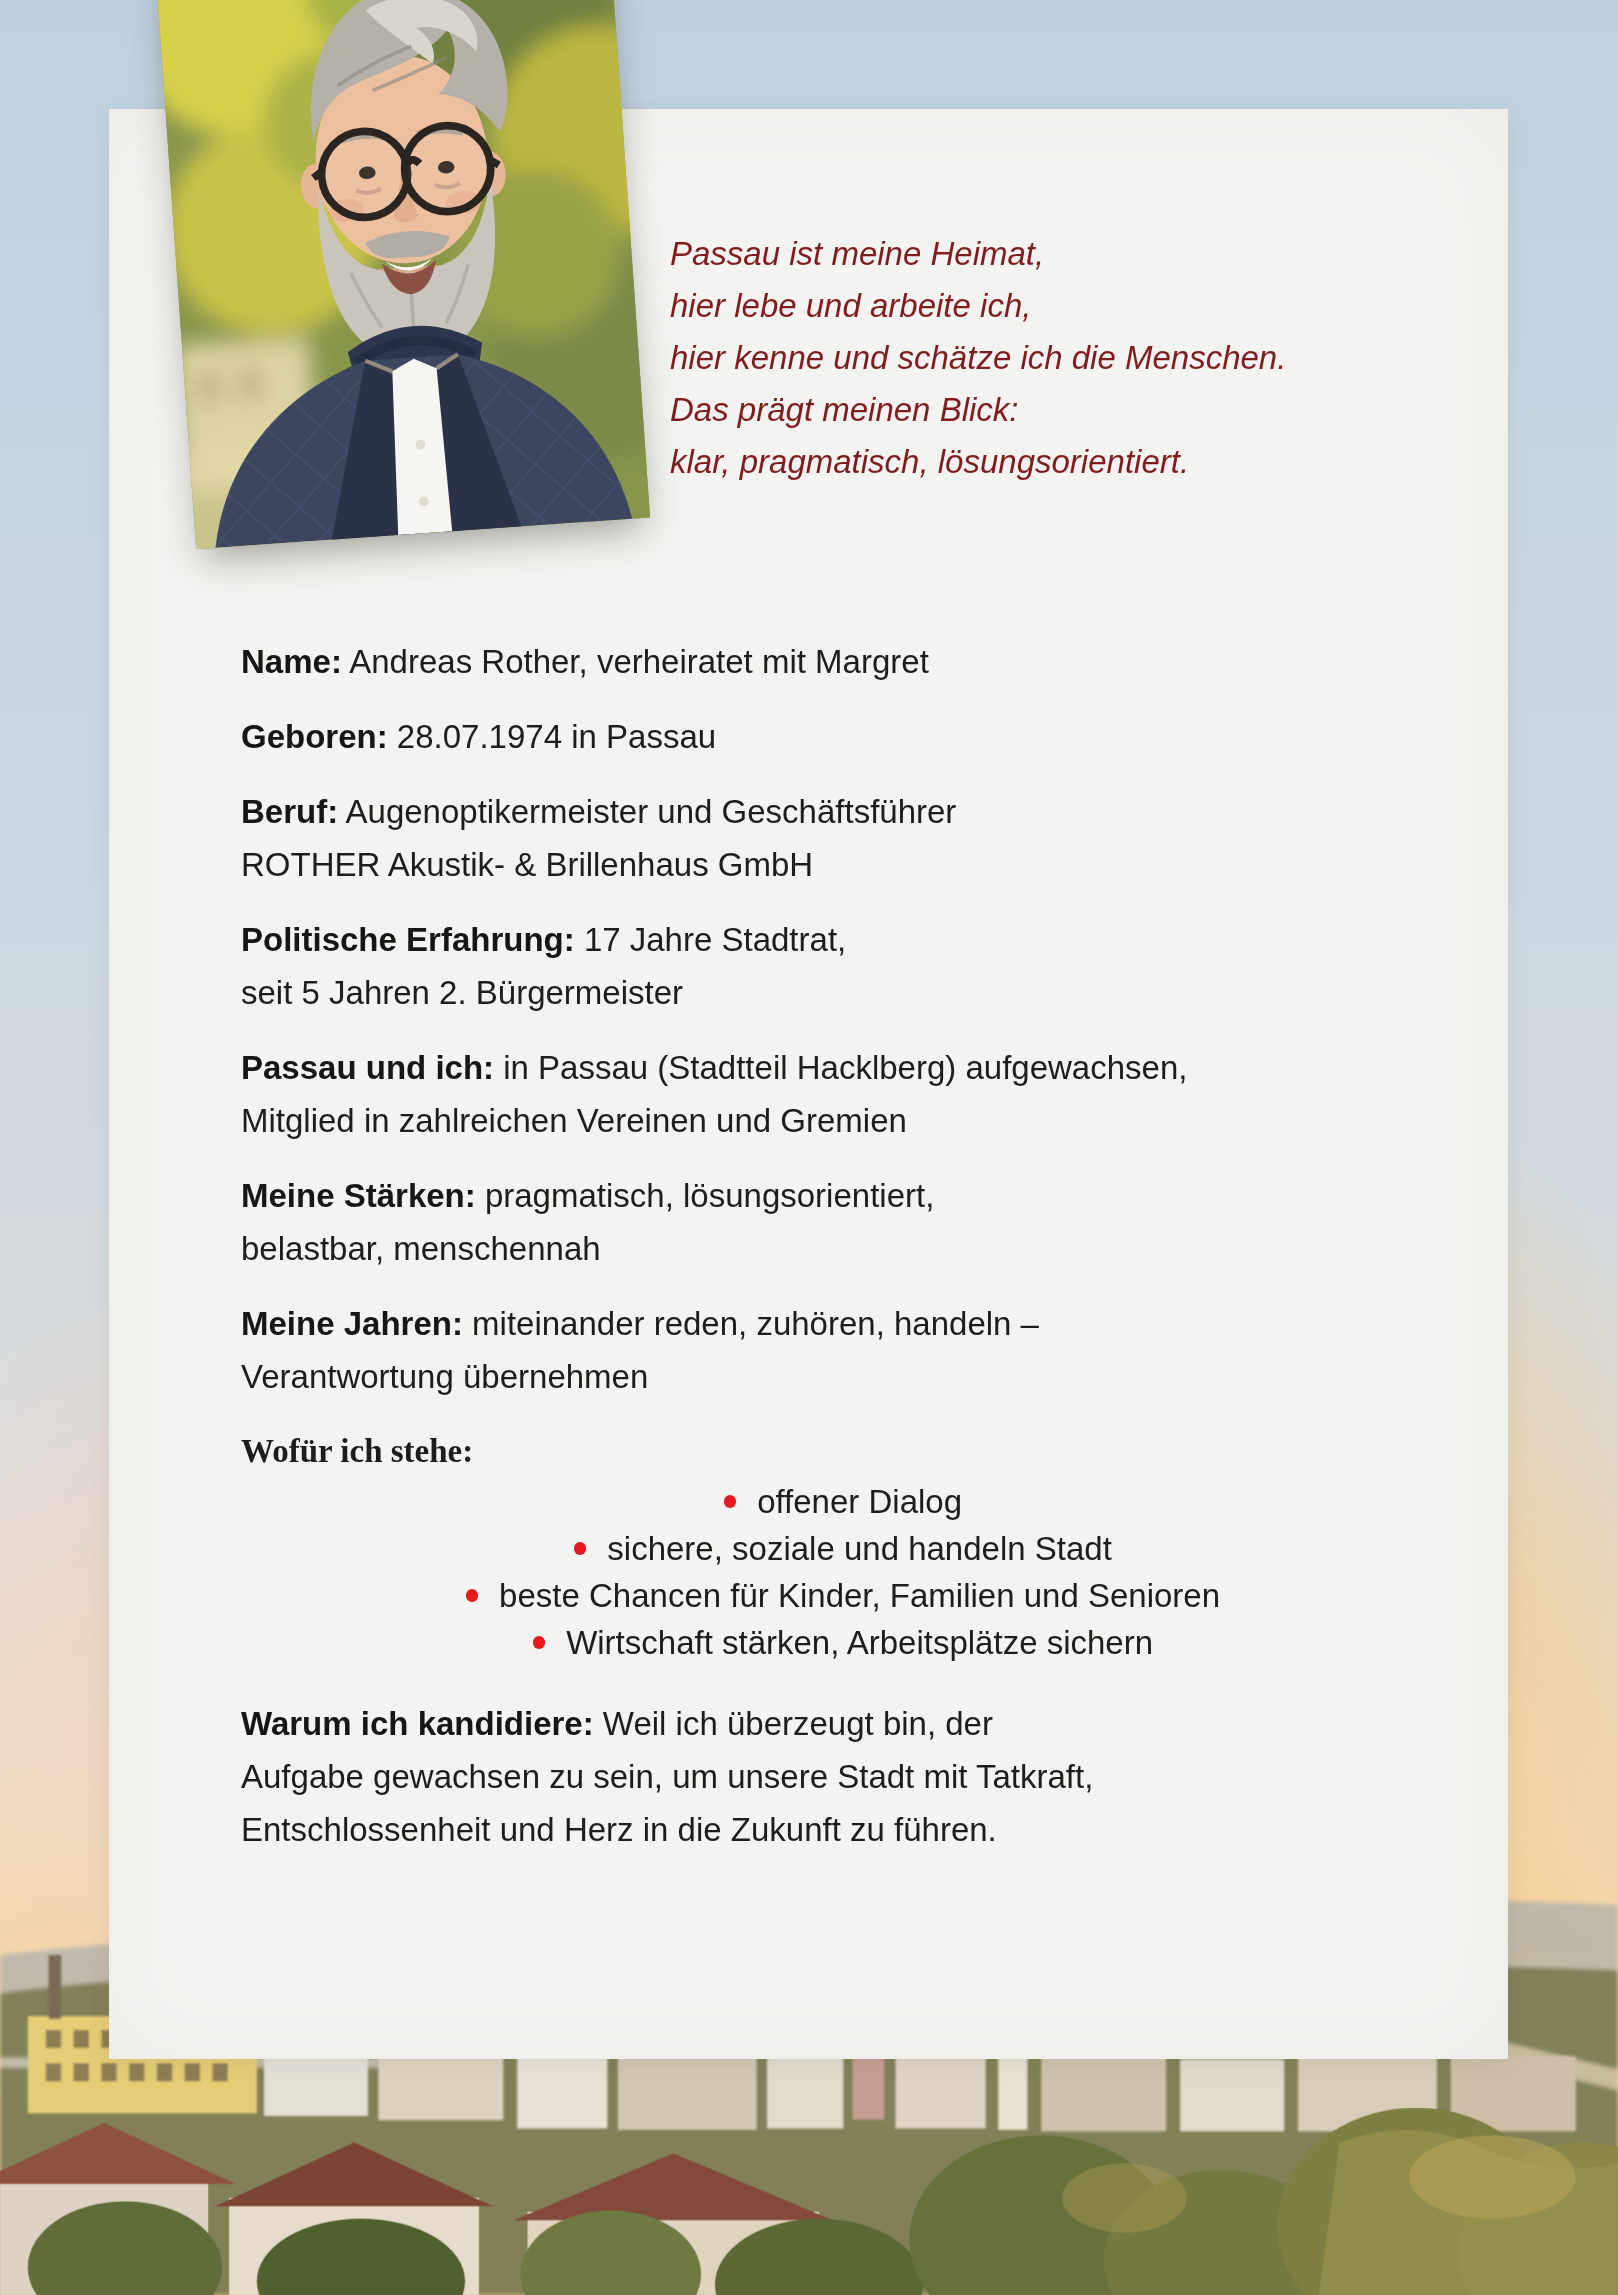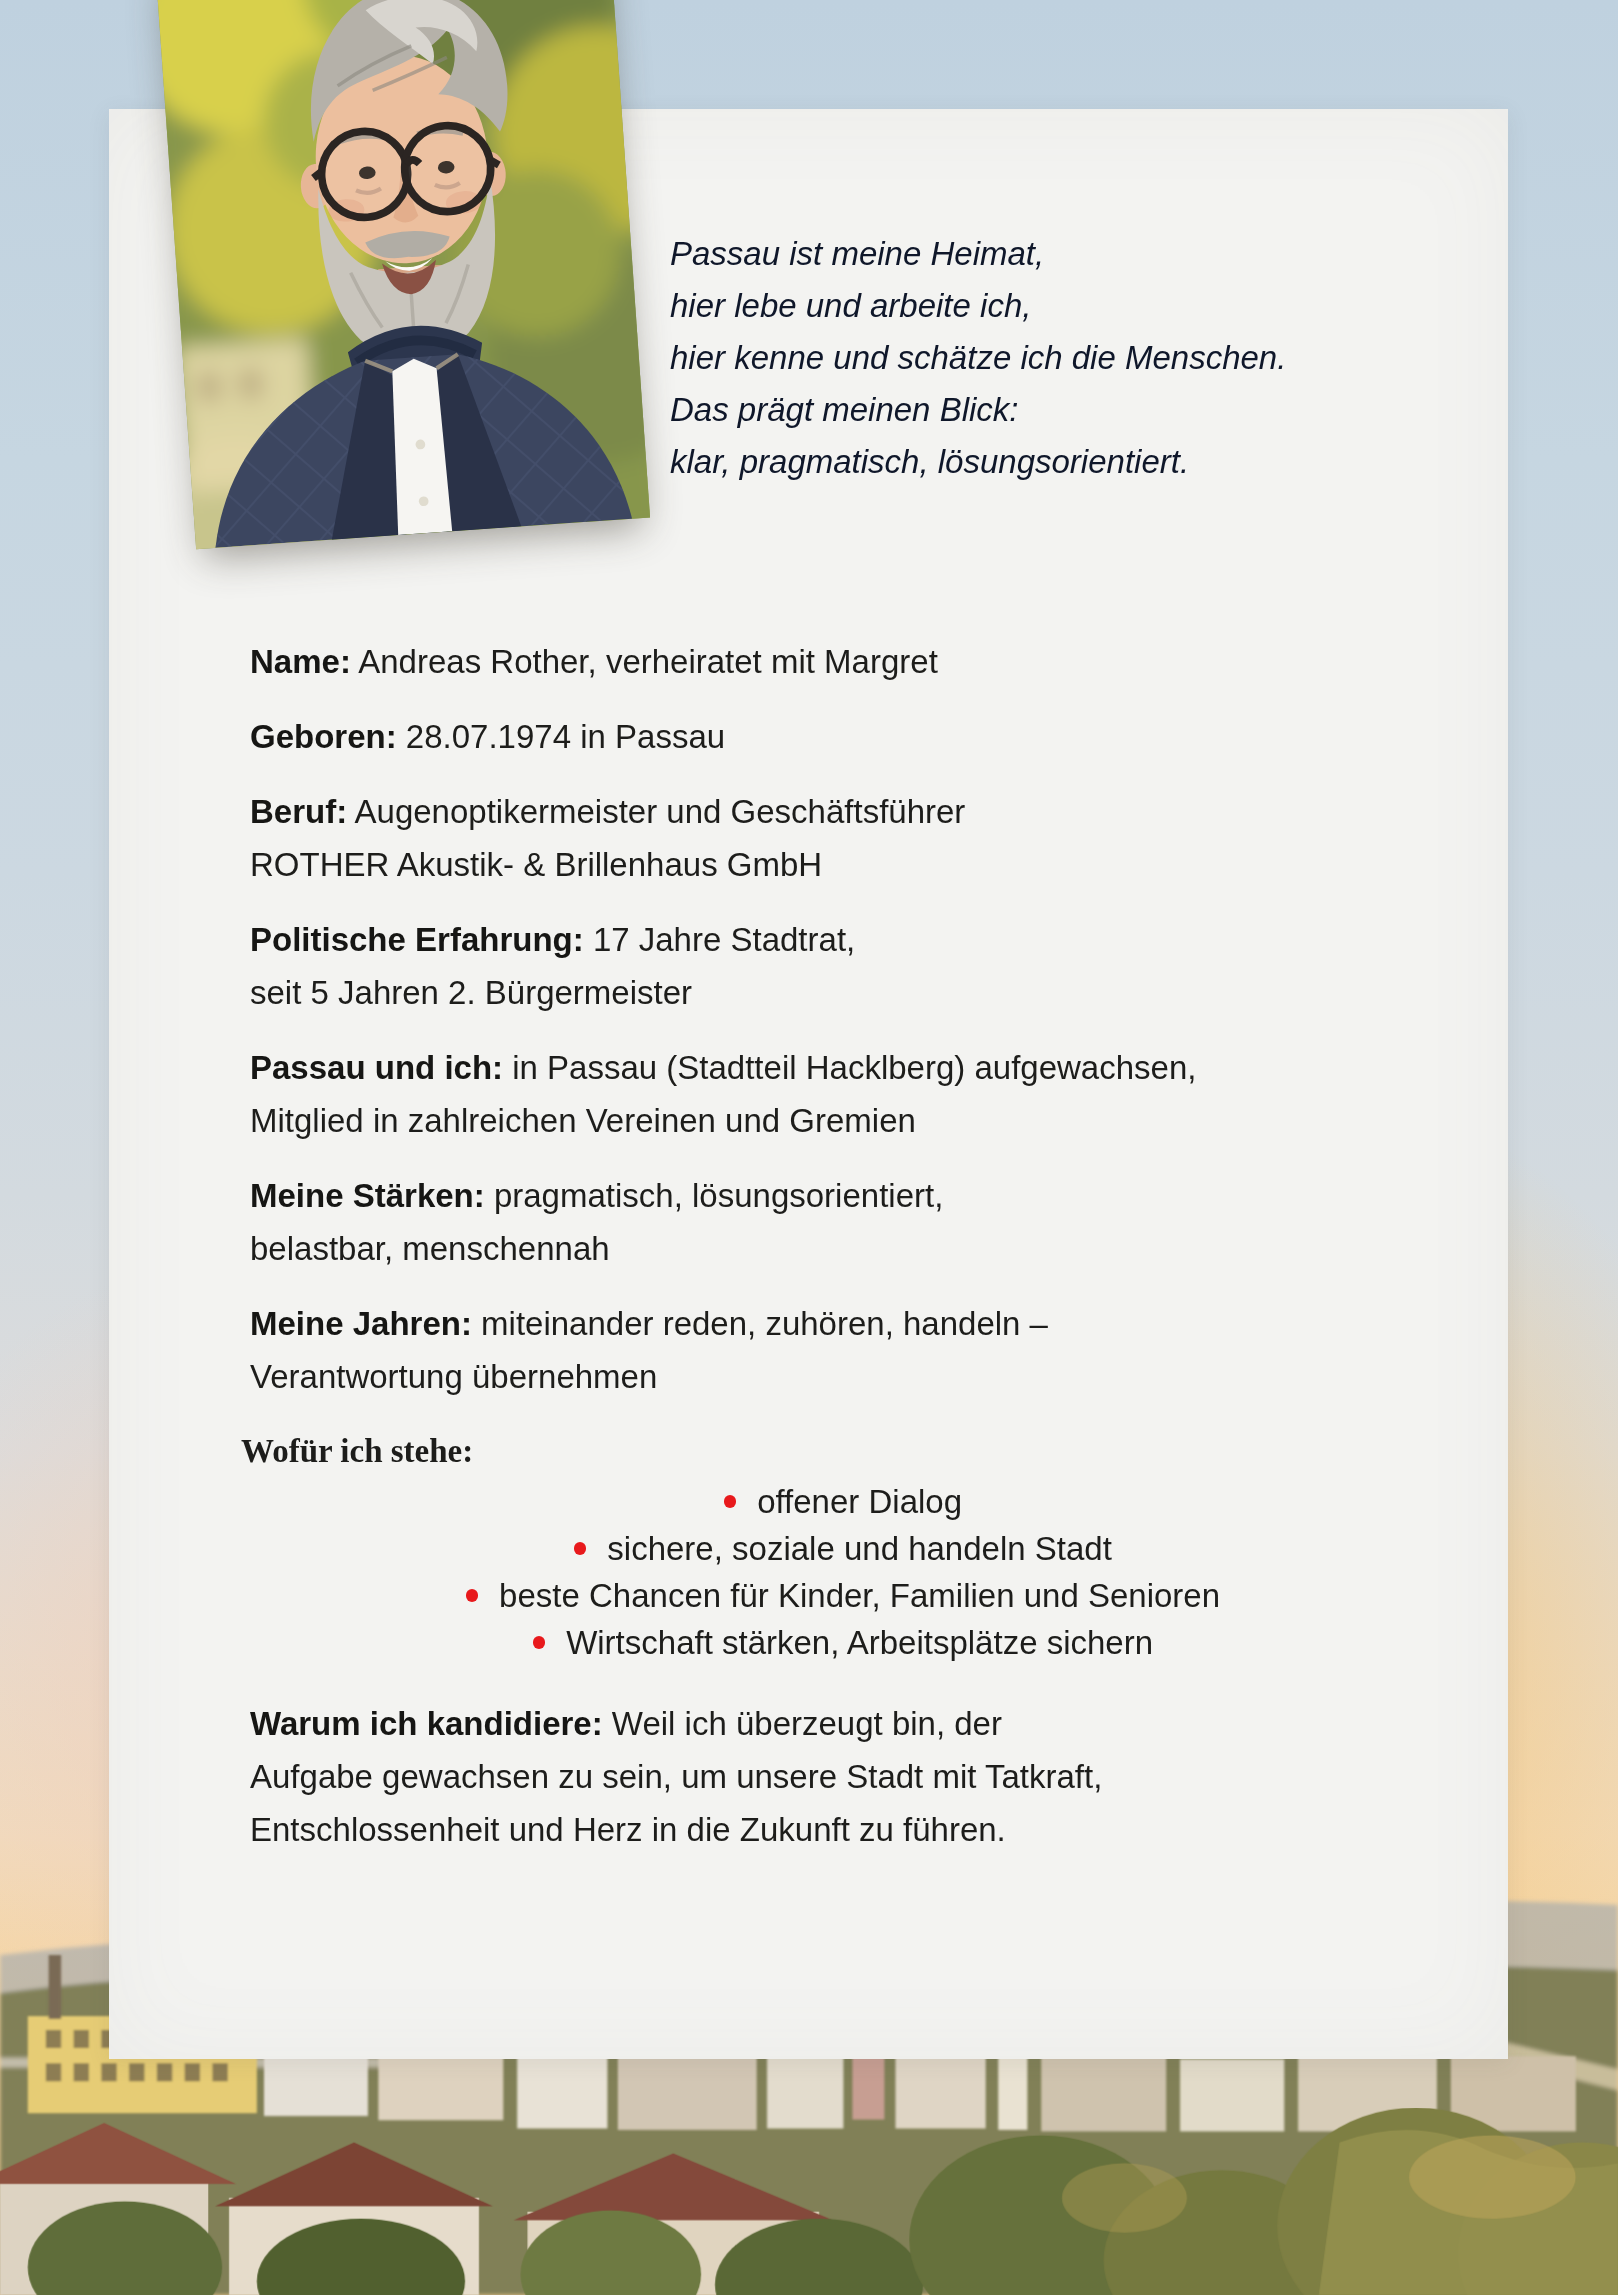--- a/index.html
+++ b/index.html
@@ -28,29 +28,29 @@
     position:absolute; left:109px; top:109px; width:1399px; height:1950px; z-index:2;
     background:#f3f3f1;
     box-shadow: inset 0 0 97px rgba(120,120,110,0.06), 0 4.2px 21px rgba(80,80,80,0.10);
     color:#1d1d1b;
   }
 
   
   .quote {
     position:absolute; left:561px; top:119px; width:812px;
     font-size:33px; line-height:52px; font-style:italic; font-weight:400;
-    white-space:pre-line; color:#0f172a;
+    white-space:pre-line; color:#7f1d1d;
   }
 
   
   .content {
     position:absolute; left:132px; top:526px; width:1194px;
     font-size:33px; line-height:53px; color:#1d1d1b;
   }
-  .para { margin:0 0 22px 9px; }
+  .para { margin:0 0 22px 0; }
   .para strong { font-weight:700; color:#161614; }
   .para .val { white-space:pre-line; }
   .platform-heading { font-weight:700; margin:0;font-family:Liberation Serif, serif; }
   ul.bullets { list-style:none; margin:0 0 0 9.7px; padding:0; }
   ul.bullets li { display:flex; align-items:flex-start; line-height:47px;justify-content:center; }
   ul.bullets .dot {
     flex:0 0 auto; width:12.5px; height:12.5px; border-radius:50%;
     background:#e8191c; margin:17.4px 21px 0 0;
   }
   .closing { margin-top:30.5px; margin-bottom:0; }

